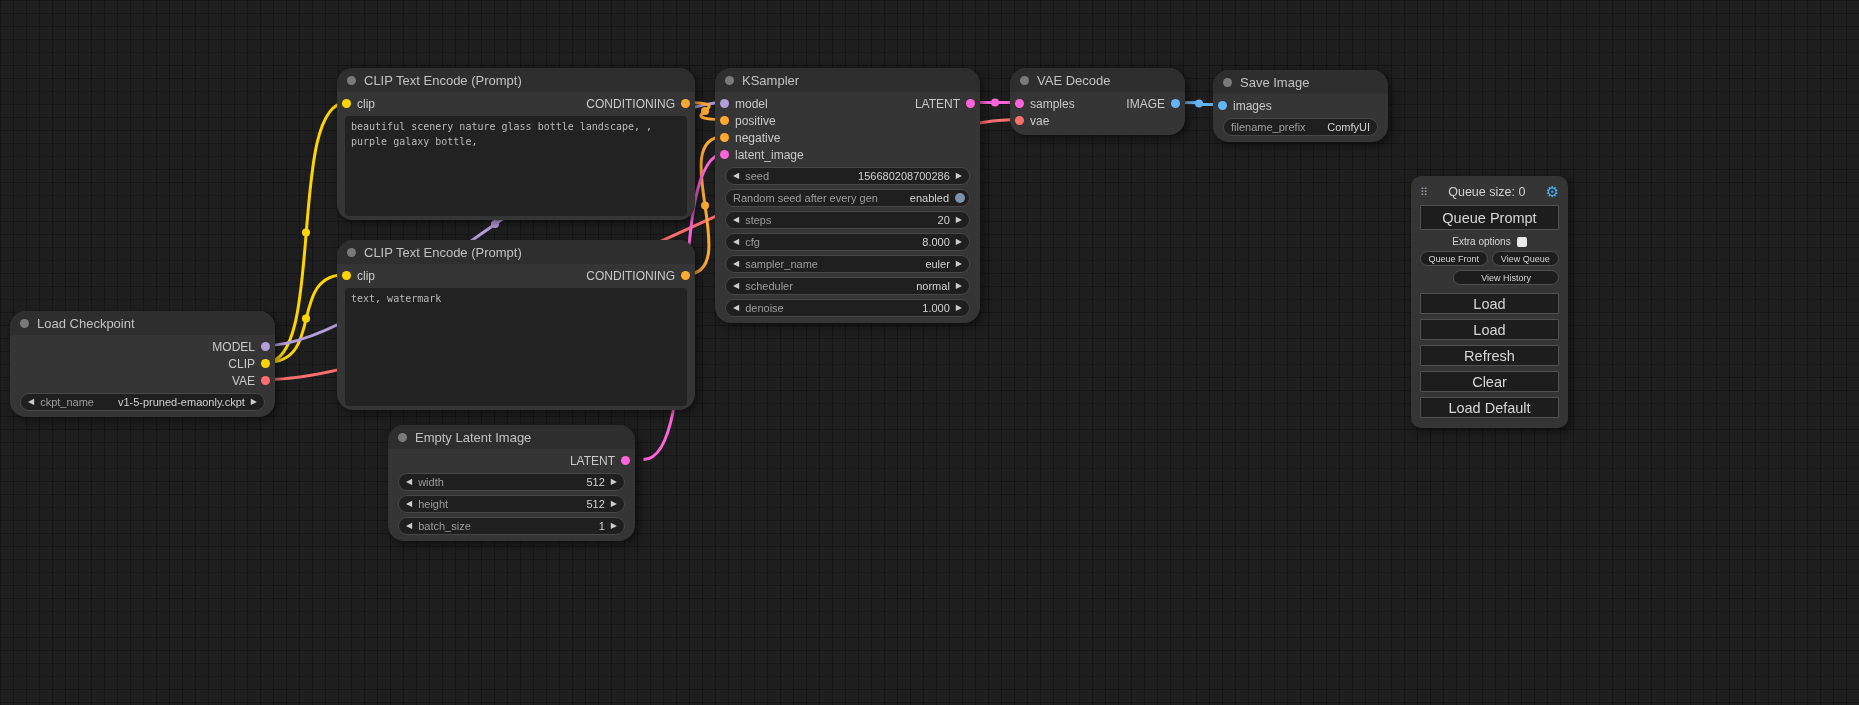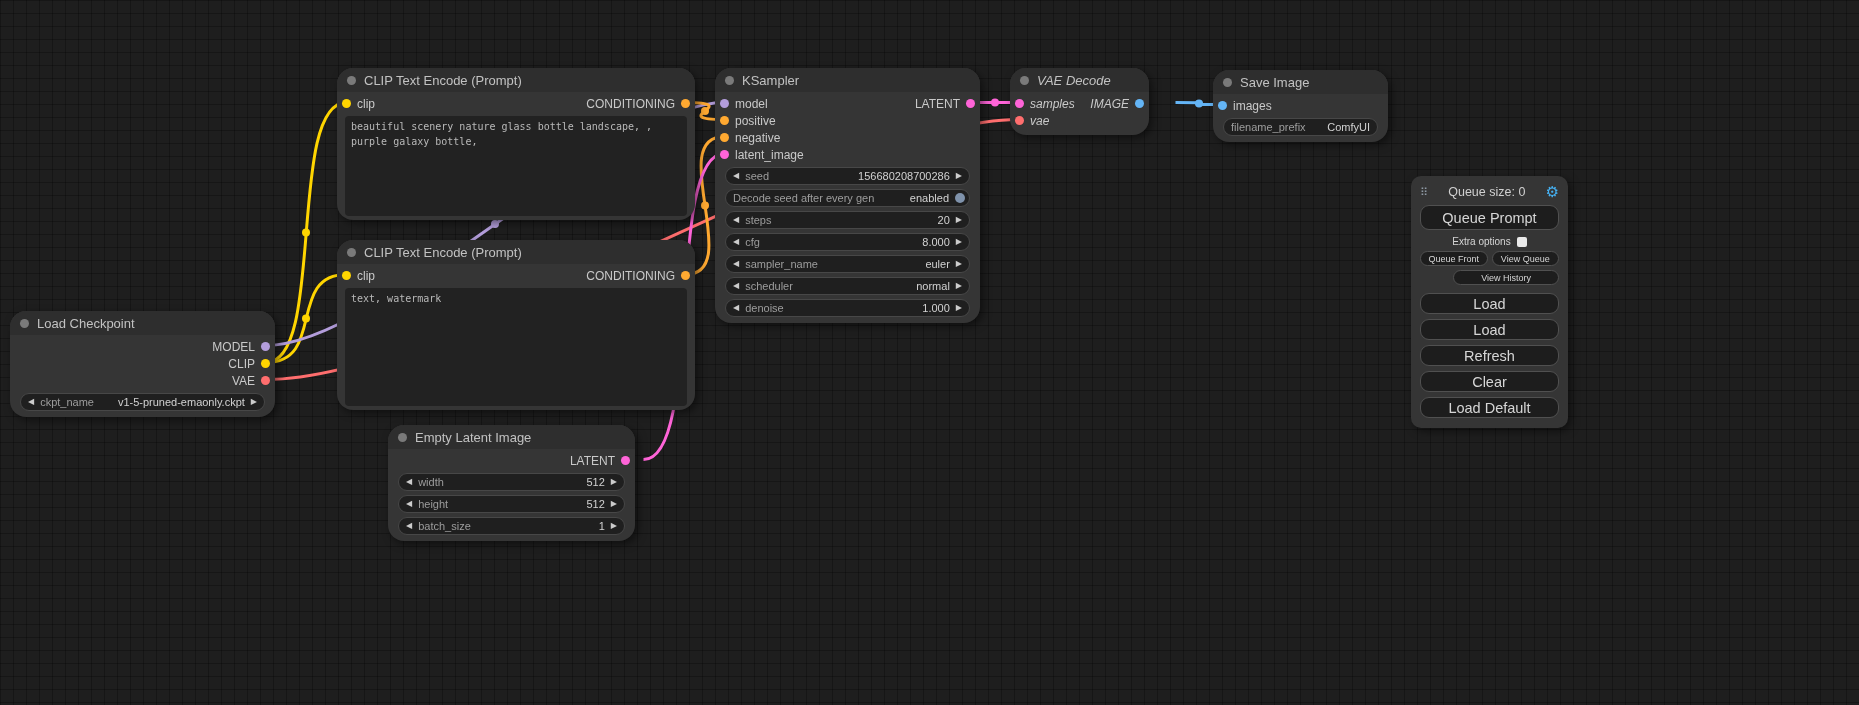--- a/index.html
+++ b/index.html
@@ -32,21 +32,21 @@
   .node-pad{height:6px;}
   
   .queue-panel{position:absolute;left:1411px;top:176px;width:157px;z-index:3;
     background:#353535;border-radius:10px;box-shadow:3px 3px 9px rgba(0,0,0,.5);
     padding:7px 9px 10px;box-sizing:border-box;color:#d6d6d6;}
   .qp-header{display:flex;align-items:center;justify-content:space-between;
     font-size:12.5px;color:#d0d0d0;margin-bottom:4px;}
   .drag-handle{color:#8f9aa5;font-size:11px;cursor:grab;}
   .gear{font-size:15px;cursor:pointer;}
   .qp-btn{display:block;width:100%;background:#1d1d1d;border:1px solid #505050;
-    border-radius:9px;color:#d6d6d6;font-family:"Liberation Sans",sans-serif;cursor:pointer;}
+    border-radius:1px;color:#d6d6d6;font-family:"Liberation Sans",sans-serif;cursor:pointer;}
   .qp-btn.big{height:25px;font-size:14.5px;margin:3px 0 6px;}
   .qp-btn.med{height:21px;font-size:14.5px;margin-top:5px;}
   .qp-btn.small{height:15px;font-size:9px;border-radius:8px;padding:0 3px;}
   .extra-row{display:flex;align-items:center;justify-content:center;gap:6px;
     font-size:10px;margin:2px 0 4px;}
   .checkbox{width:10px;height:10px;background:#e9e9e9;border-radius:2px;display:inline-block;cursor:pointer;}
   .small-row{display:flex;gap:4px;margin-bottom:4px;}
   .small-row .qp-btn.small{flex:1;}
   .history-row{display:flex;justify-content:flex-end;margin-bottom:8px;}
   .history-row .qp-btn.small{width:76%;}
@@ -238,21 +238,21 @@
         </div>
       </div>
     </div>
     <div class="widget">
       <span class="warrow">◀</span>
       <span>seed</span>
       <span class="wvalue">156680208700286</span>
       <span class="warrow">▶</span>
     </div>
     <div class="widget">
-      <span>Decode seed after every gen</span>
+      <span>Random seed after every gen</span>
       <span class="wvalue">enabled</span>
       <span class="knob" style="background: rgb(127, 146, 171);"></span>
     </div>
     <div class="widget">
       <span class="warrow">◀</span>
       <span>steps</span>
       <span class="wvalue">20</span>
       <span class="warrow">▶</span>
     </div>
     <div class="widget">
@@ -275,21 +275,21 @@
     </div>
     <div class="widget">
       <span class="warrow">◀</span>
       <span>denoise</span>
       <span class="wvalue">1.000</span>
       <span class="warrow">▶</span>
     </div>
     <div class="node-pad"></div>
   </div>
 
-  <div class="node" style="left:1010px;top:68px;width:139px;font-style:italic;">
+  <div class="node" style="left:1010px;top:68px;width:175px;">
     <div class="node-title">
       <span class="collapse-dot"></span>
       <span>VAE Decode</span>
     </div>
     <div class="slots">
       <div class="slot-row">
         <div class="slot in">
           <span class="dot" style="background: rgb(255, 100, 216);"></span>
           <span>samples</span>
         </div>

